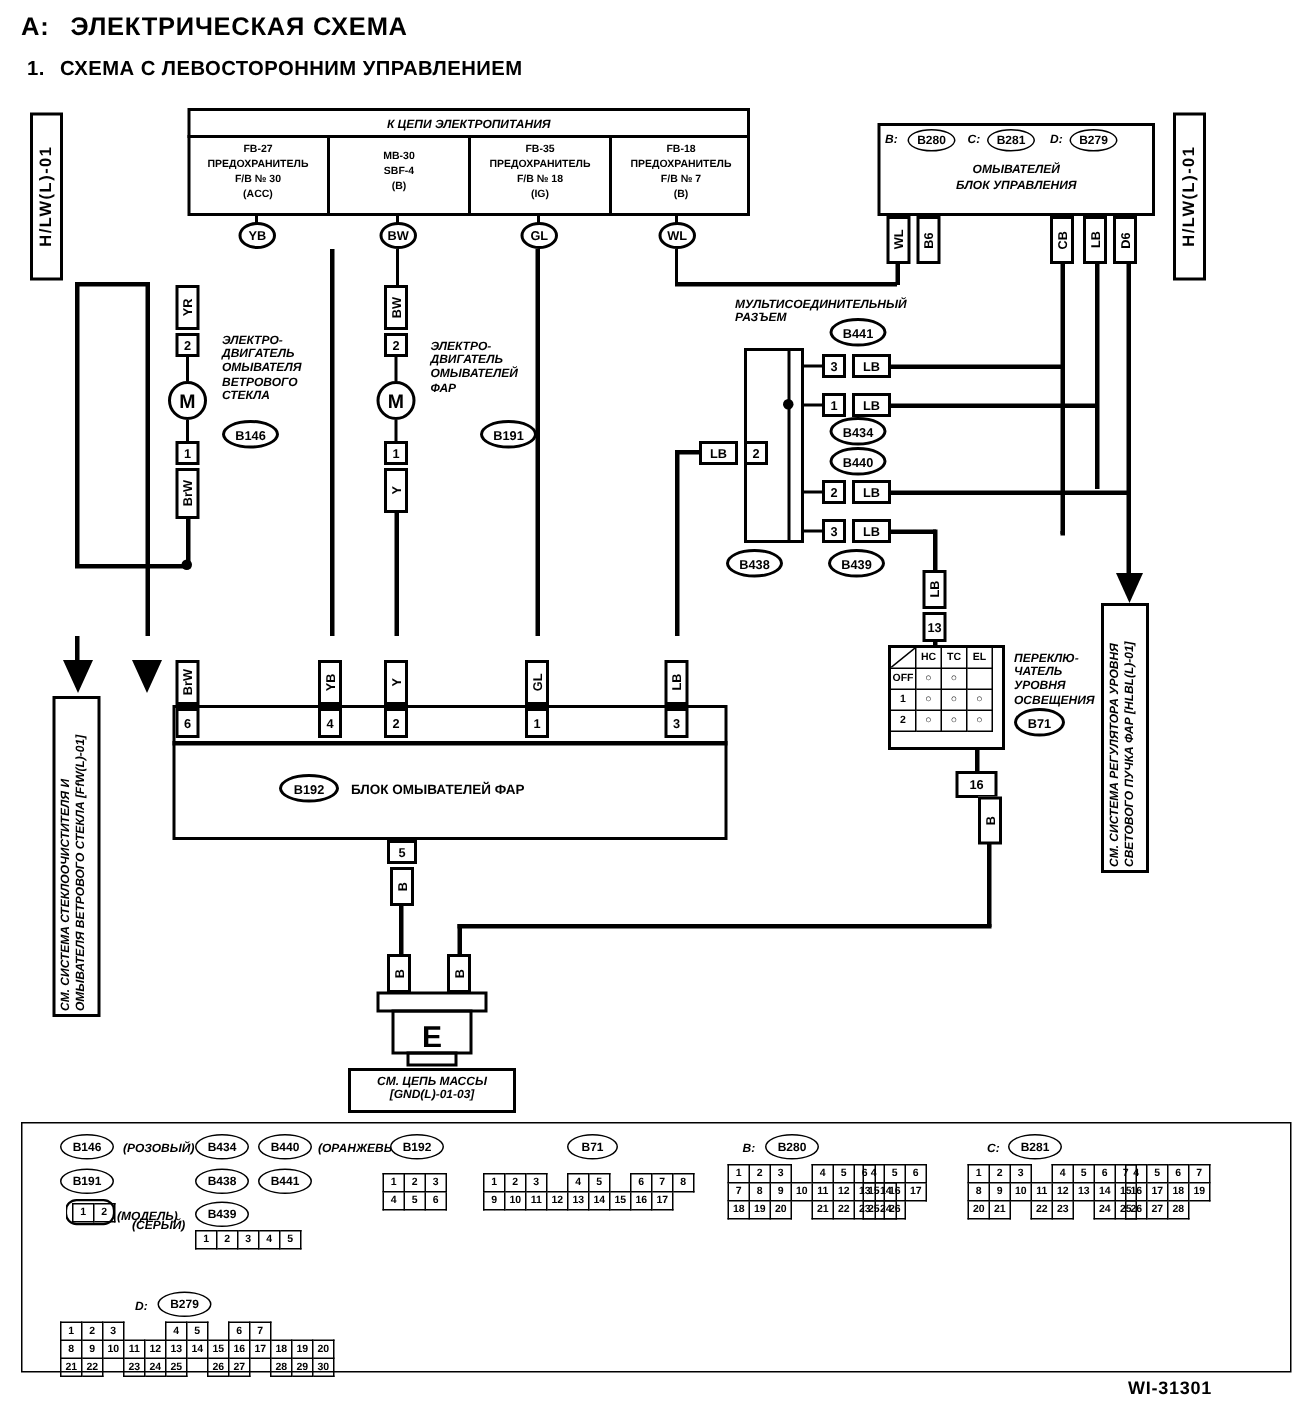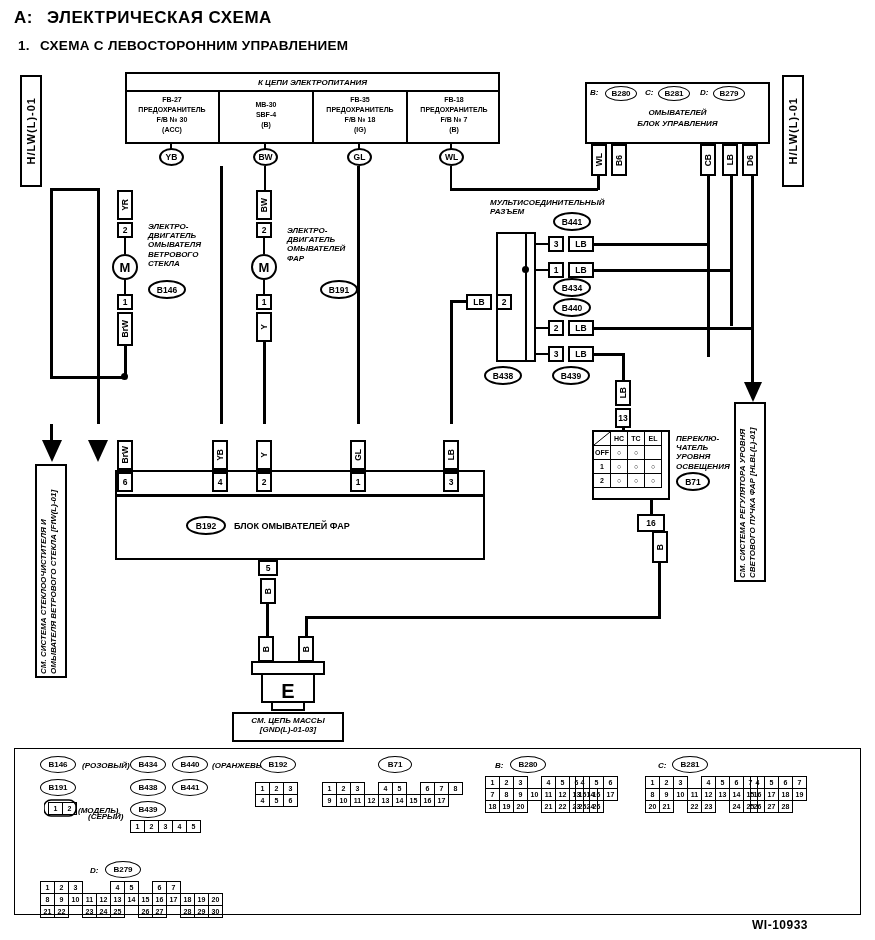--- a/index.html
+++ b/index.html
@@ -571,13 +571,13 @@
     <td>26</td>
         <td>27</td>
     <td style="border:none;"></td>
     <td>28</td>
         <td>29</td>
         <td>30</td>
   </tr>
 </tbody>
   </table>
 
-<div class="abs footer" style="left:752px;top:918px;">WI-10933</div>
+<div class="abs footer" style="left:752px;top:918px;">WI-31301</div>
 
 </body></html>

